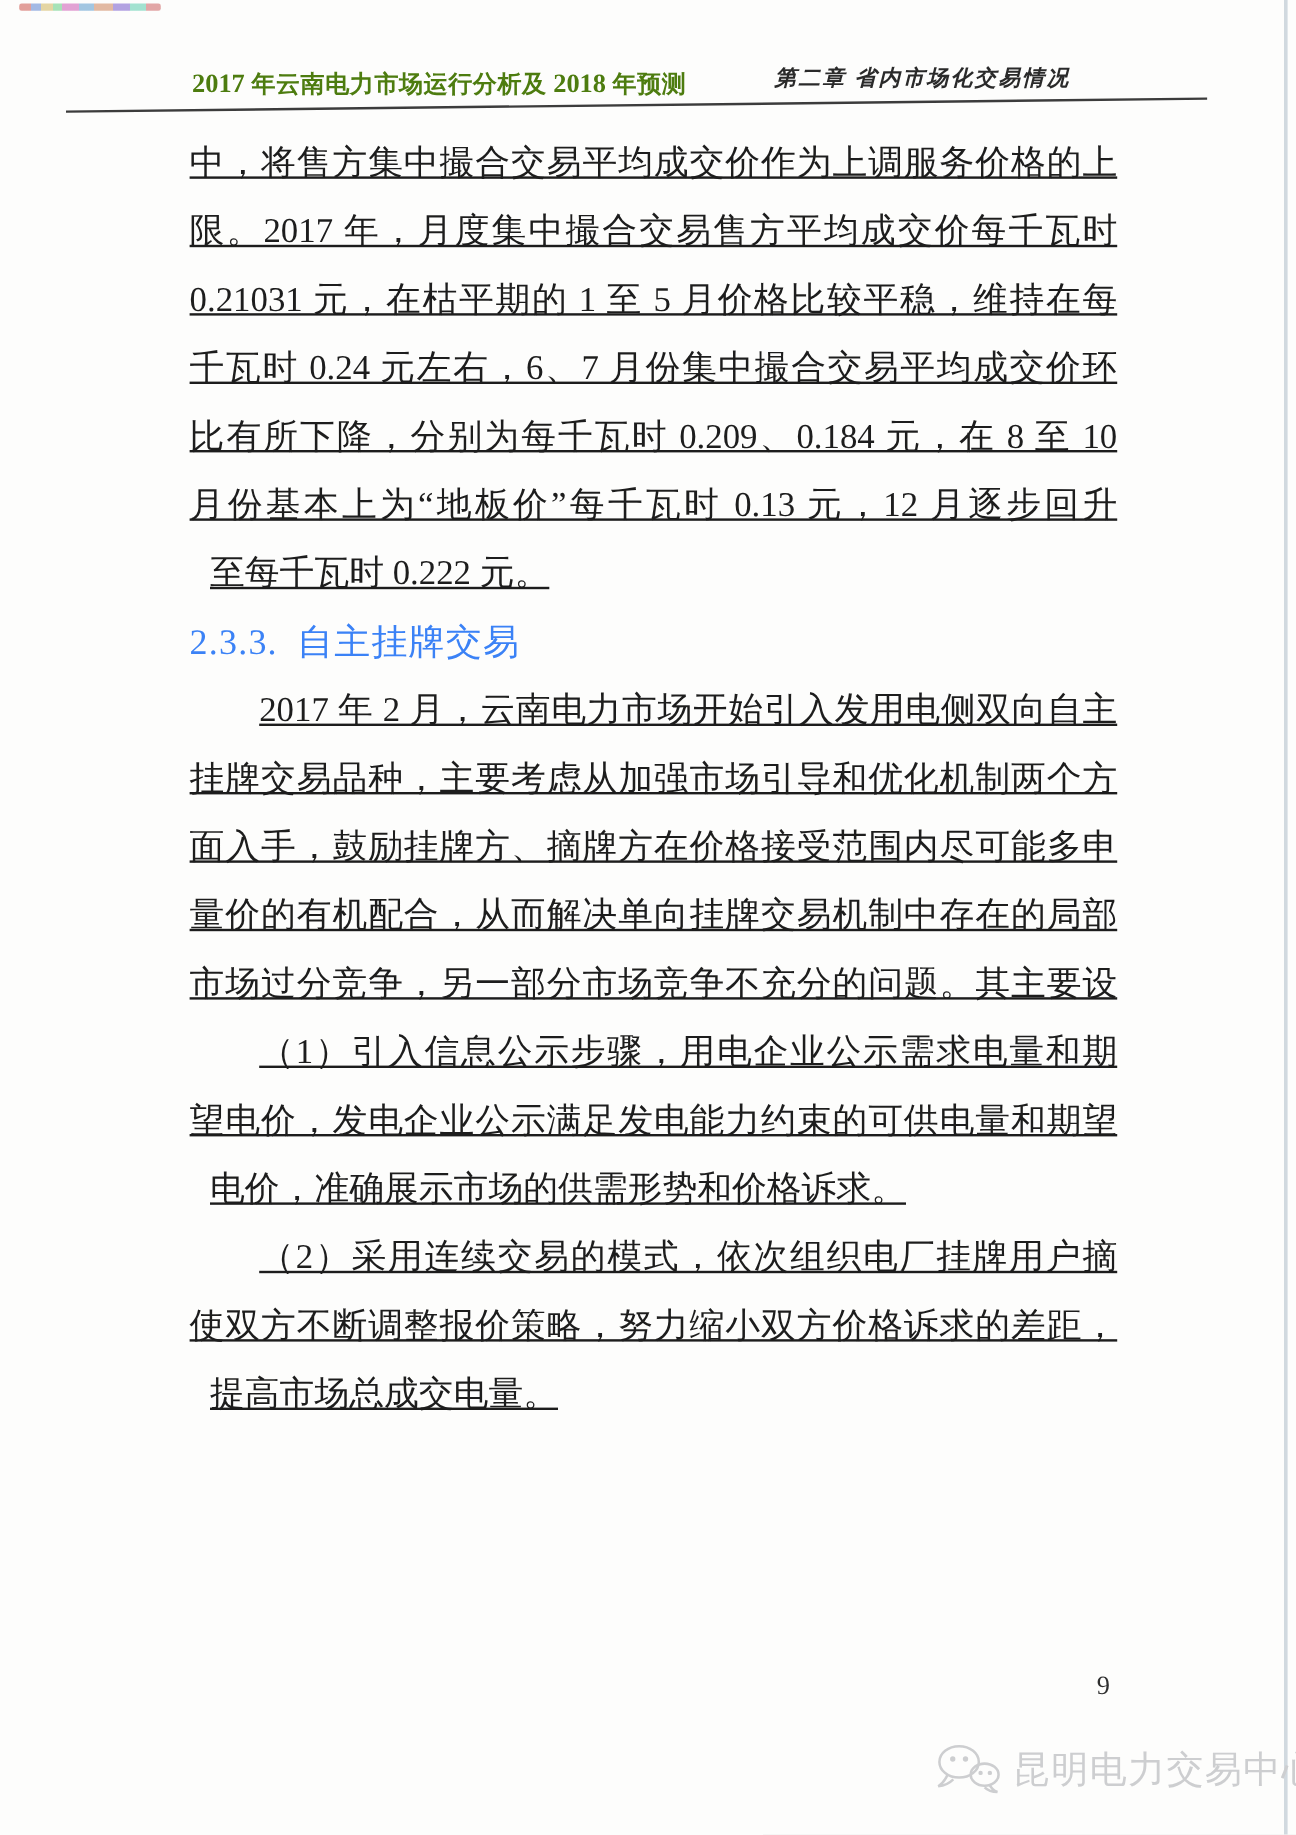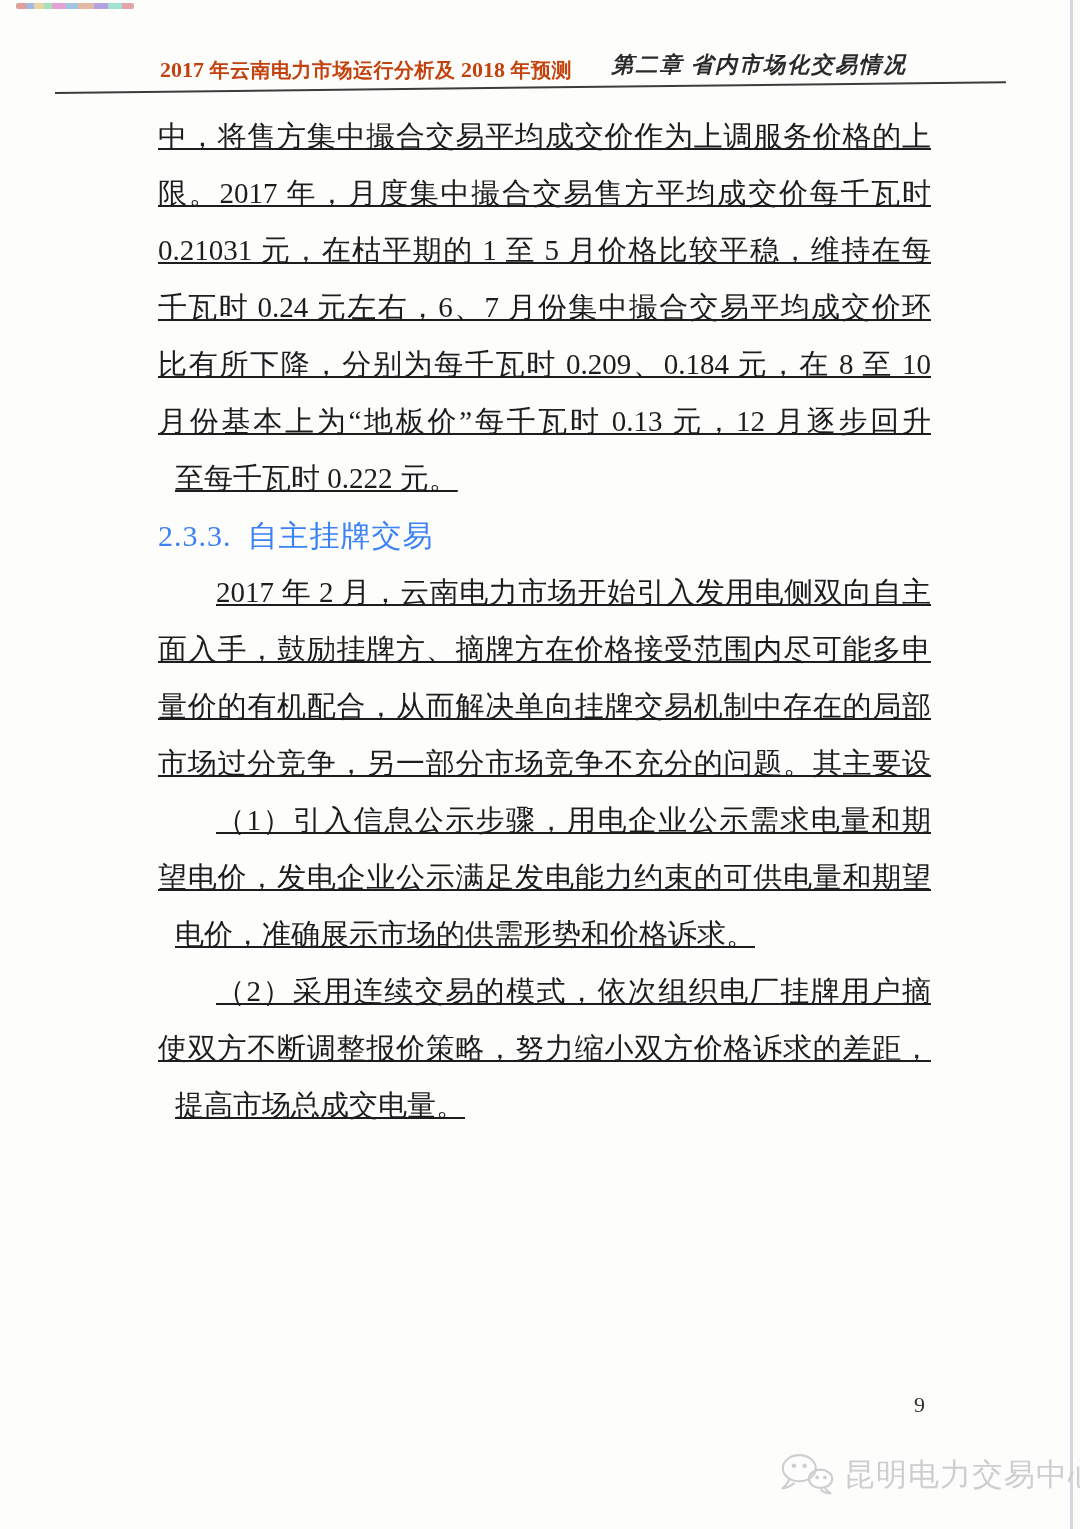--- a/index.html
+++ b/index.html
@@ -22,27 +22,27 @@
     opacity:.75;border-radius:2px;filter:blur(.4px);
   }
   .edge-line{
     position:absolute;left:1070px;top:0;width:3px;height:100%;
     background:#c9d2d9;opacity:.85;
   }
 
   
   .hdr-left{
     position:absolute;left:160px;top:57px;
-    font-size:20px;line-height:26px;color:#c2410c;
+    font-size:20px;line-height:26px;color:#4d7c0f;
     letter-spacing:.5px;white-space:nowrap;font-weight:600;
   }
   .hdr-left .hdr-num{font-weight:700;font-size:22px;letter-spacing:0;}
   .hdr-right{
-    position:absolute;right:173px;top:52px;
-    font-size:22px;line-height:26px;color:#2a2a2a;
+    position:absolute;right:188px;top:52px;
+    font-size:18px;line-height:26px;color:#2a2a2a;
     font-style:italic;font-weight:700;letter-spacing:2px;white-space:nowrap;
   }
   .hdr-rule{
     position:absolute;left:55px;top:92px;width:951px;height:2.4px;
     background:#3c3c3c;
     transform:rotate(-0.65deg);transform-origin:left center;
   }
 
   
   .body-text{
@@ -100,20 +100,21 @@
     <div class="line">千瓦时 0.24 元左右，6、7 月份集中撮合交易平均成交价环</div>
     <div class="line">比有所下降，分别为每千瓦时 0.209、0.184 元，在 8 至 10</div>
     <div class="line">月份基本上为“地板价”每千瓦时 0.13 元，12 月逐步回升</div>
     <div class="line end">至每千瓦时 0.222 元。</div>
 
     <div class="heading-row">
       <span class="h-num">2.3.3.</span><span class="h-title">自主挂牌交易</span>
     </div>
 
     <div class="line indent">2017 年 2 月，云南电力市场开始引入发用电侧双向自主</div>
+    <div class="line">挂牌交易品种，主要考虑从加强市场引导和优化机制两个方</div>
     <div class="line">面入手，鼓励挂牌方、摘牌方在价格接受范围内尽可能多申</div>
     <div class="line">量价的有机配合，从而解决单向挂牌交易机制中存在的局部</div>
     <div class="line">市场过分竞争，另一部分市场竞争不充分的问题。其主要设</div>
 
     <div class="line indent">（1）引入信息公示步骤，用电企业公示需求电量和期</div>
     <div class="line">望电价，发电企业公示满足发电能力约束的可供电量和期望</div>
     <div class="line end">电价，准确展示市场的供需形势和价格诉求。</div>
 
     <div class="line indent">（2）采用连续交易的模式，依次组织电厂挂牌用户摘</div>
     <div class="line">使双方不断调整报价策略，努力缩小双方价格诉求的差距，</div>

